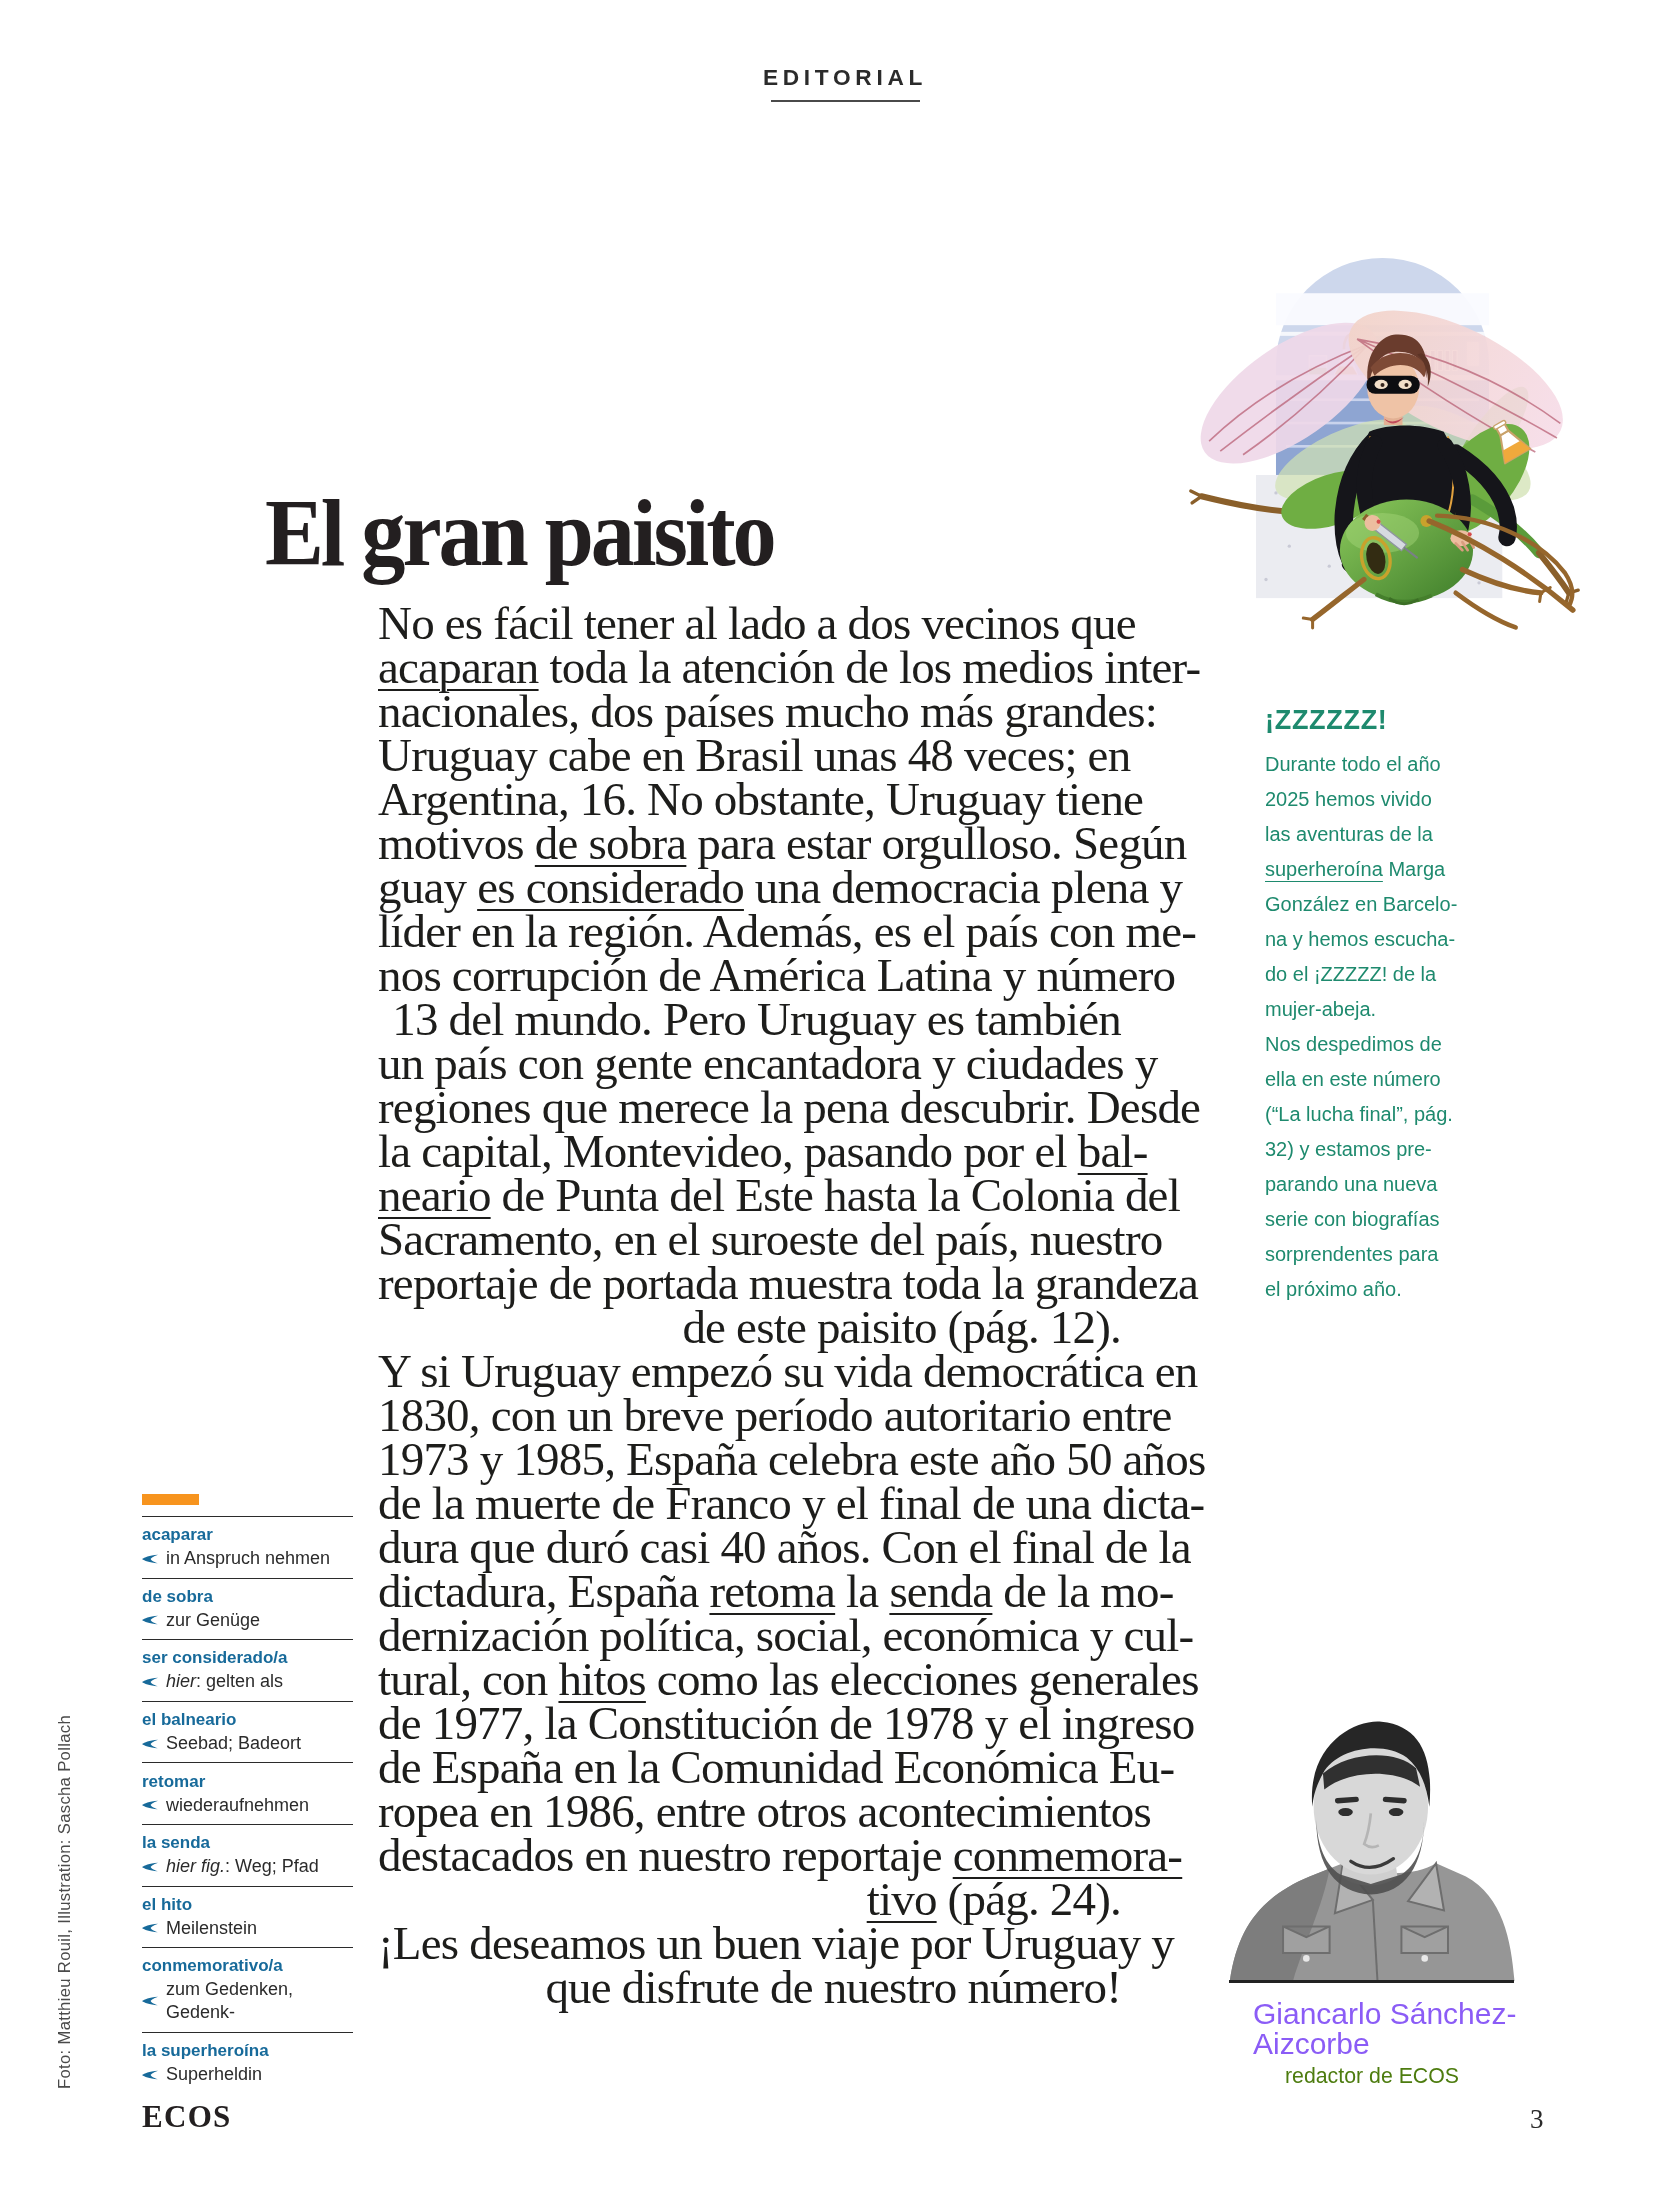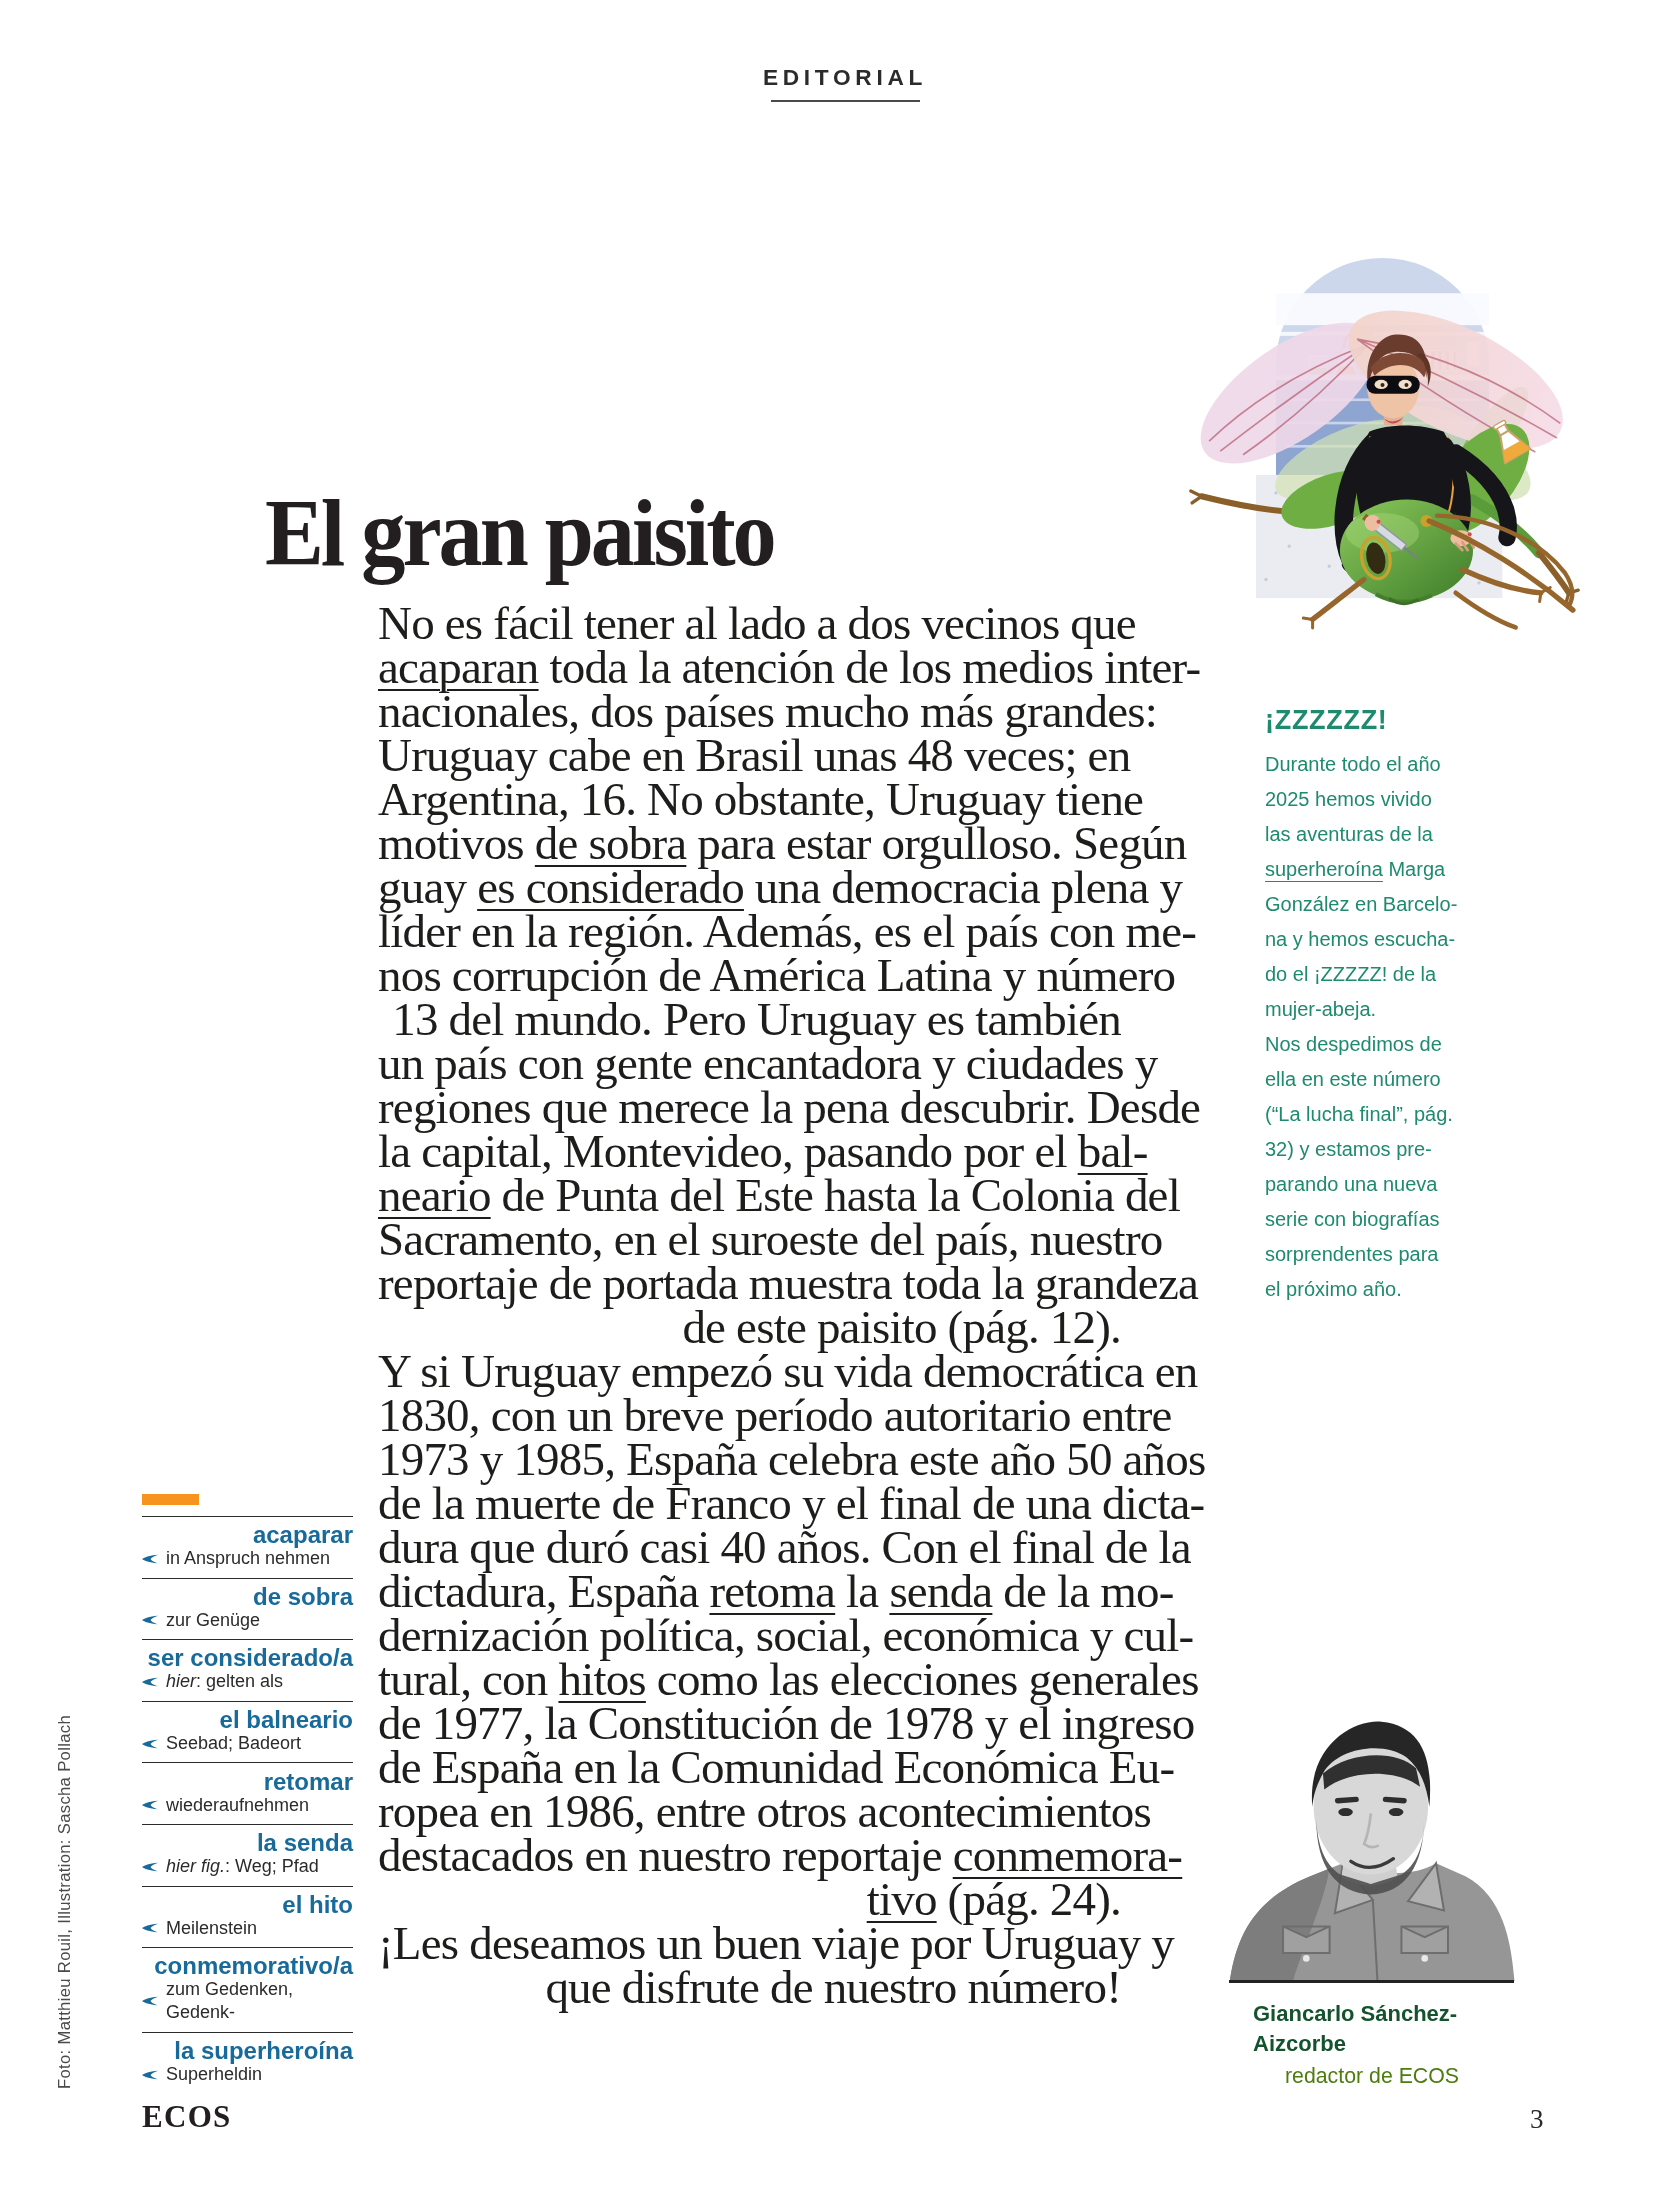--- a/index.html
+++ b/index.html
@@ -19,41 +19,41 @@
     transform:scaleX(.93);transform-origin:left top;
   }
   .article-body{position:absolute;left:378px;top:601px;width:743px;font-size:47px;letter-spacing:-0.8px;text-align:right;}
   .body-line{line-height:44px;white-space:nowrap;}
   .u{text-decoration:underline;text-decoration-thickness:1.7px;text-underline-offset:6px;margin-top:9px;}
   .i{font-style:italic;}
   
   .vocab{position:absolute;left:142px;top:1494px;width:211px;font-family:"Liberation Sans",sans-serif;}
   .vocab-flag{width:57px;height:10.7px;background:#f7941e;margin-bottom:11.3px;}
   .vocab-item{border-top:1.3px solid #2b2b2b;padding:5.3px 0 7.3px 0;}
-  .vocab-term{color:#176a9a;font-weight:700;font-size:24px;line-height:25px;text-align:right;}
+  .vocab-term{color:#176a9a;font-weight:700;font-size:17px;line-height:25px;}
   .vocab-def{font-size:18px;line-height:23px;color:#2b2b2b;display:flex;align-items:center;gap:8px;}
   .vocab-def .arr{flex:0 0 auto;display:inline-block;}
   
   .credit{
     position:absolute;left:55px;top:1696px;height:393px;
     writing-mode:vertical-rl;transform:rotate(180deg);
     font-family:"Liberation Sans",sans-serif;font-size:16.7px;color:#4a4a4a;letter-spacing:0.3px;
     white-space:nowrap;
   }
   
   .aside{position:absolute;left:1265px;top:705px;width:293px;font-family:"Liberation Sans",sans-serif;color:#1e8a6e;}
   .aside-heading{font-size:27px;font-weight:800;letter-spacing:0.7px;margin-bottom:10.7px;}
   .aside-line{font-size:20px;line-height:35px;white-space:nowrap;}
   .aside .u{text-decoration-thickness:1.3px;text-underline-offset:4.7px;}
   .illustration{position:absolute;left:1176px;top:220px;width:413px;height:466px;}
   
   .author-photo{position:absolute;left:1223px;top:1707px;width:293px;height:274px;}
   .author-rule{position:absolute;left:1229px;top:1980px;width:285px;height:2.7px;background:#222;}
   .author-caption{position:absolute;left:1253px;top:1999px;font-family:"Liberation Sans",sans-serif;}
-  .author-name{font-size:22px;font-weight:700;line-height:30px;color:#14532d;}
+  .author-name{font-size:30px;font-weight:400;line-height:30px;color:#8b5cf6;}
   .author-role{font-size:21.3px;margin-top:5.3px;color:#4d7c0f;margin-left:32px;}
   .footer-brand{position:absolute;left:142px;top:2099px;font-size:31px;font-weight:700;letter-spacing:1.3px;color:#231f20;font-family:"Liberation Serif",serif;}
   .page-number{position:absolute;left:1530px;top:2104px;font-size:27px;color:#2b2b2b;}
 </style>
 </head>
 <body>
 
 <div class="kicker">EDITORIAL</div>
 <div class="kicker-underline"></div>
 

